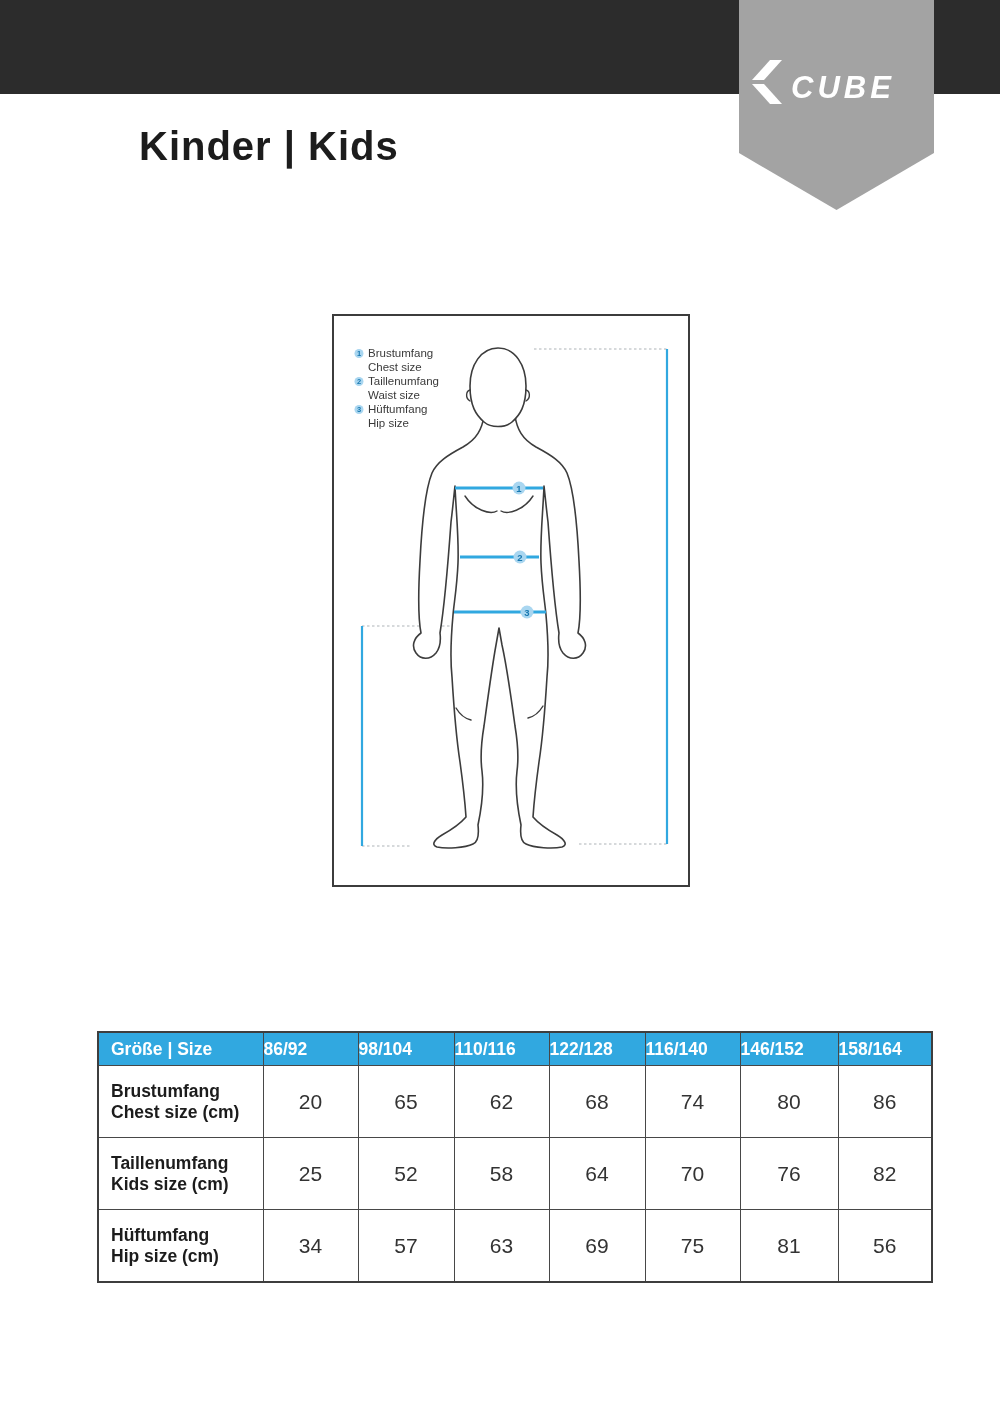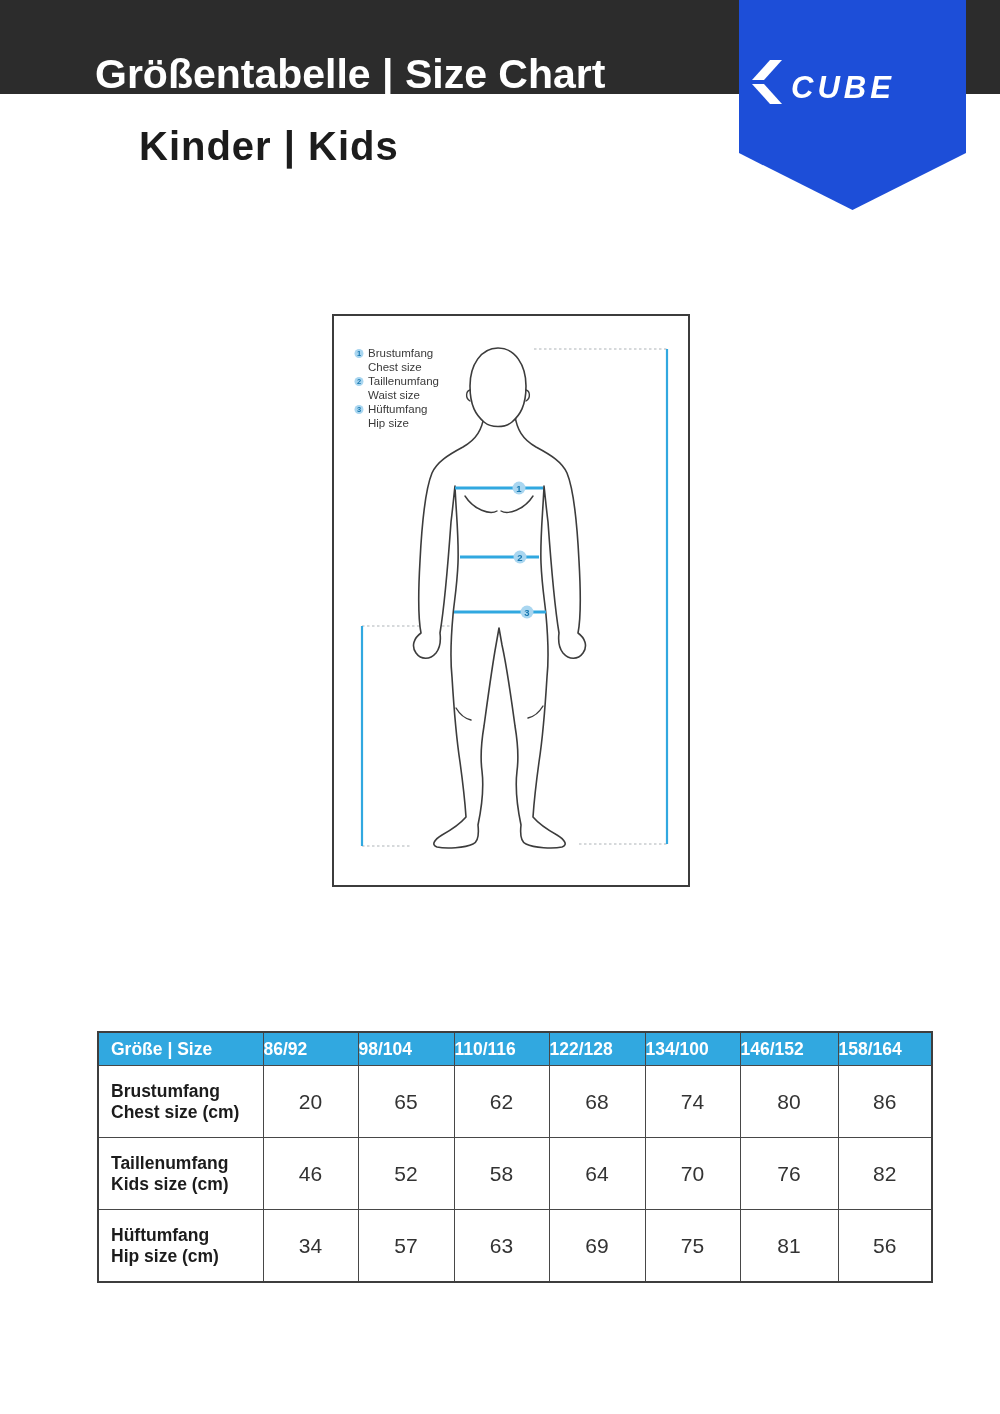--- a/index.html
+++ b/index.html
@@ -14,22 +14,22 @@
     position:absolute; left:95px; top:53px; margin:0;
     font-size:41px; font-weight:bold; color:#ffffff; line-height:42px; letter-spacing:0px;
     white-space:nowrap;
   }
   .subtitle {
     position:absolute; left:123px; top:109px; margin:16px;
     font-size:40px; font-weight:bold; color:#1c1c1c; line-height:42px; letter-spacing:1px;
     white-space:nowrap;
   }
   .ribbon {
-    position:absolute; left:739px; top:0; width:227px; height:210px;
-    background:#1d4ed8;
+    position:absolute; left:739px; top:0; width:195px; height:210px;
+    background:#a3a3a3;
     clip-path:polygon(0 0, 100% 0, 100% 72.9%, 50% 100%, 0 72.9%);
   }
   .logo-svg { position:absolute; left:12px; top:56px; }
   .logo-text {
     font-family:"Liberation Sans", sans-serif; font-weight:bold; font-style:italic;
     font-size:31px; letter-spacing:4px; fill:#ffffff;
   }
   
   .figure-box {
     position:absolute; left:332px; top:314px; width:358px; height:573px;
@@ -66,21 +66,20 @@
     text-align:left; padding-left:12px;
     font-size:17.5px; font-weight:bold; color:#1c1c1c; line-height:21px;
   }
 </style>
 </head>
 <body>
 
 <div class="page">
 
   <div class="topbar"></div>
-  <h1 class="title">Größentabelle | Size Chart</h1>
   <h2 class="subtitle">Kinder | Kids</h2>
 
   <div class="ribbon">
     <svg class="logo-svg" width="170" height="52" viewBox="0 0 170 52">
       <g>
         <polygon points="19,4 31,4 13,24 1,24" fill="#ffffff"></polygon>
         <polygon points="1,28 13,28 31,48 19,48" fill="#ffffff"></polygon>
       </g>
       <text class="logo-text" x="40" y="42">CUBE</text>
     </svg>
@@ -198,21 +197,21 @@
         <col style="width:98px">
         <col style="width:94px">
     </colgroup>
     <thead>
       <tr>
         <th class="first">Größe | Size</th>
         <th>86/92</th>
         <th>98/104</th>
         <th>110/116</th>
         <th>122/128</th>
-        <th>134/100</th>
+        <th>116/140</th>
         <th>146/152</th>
         <th>158/164</th>
       </tr>
     </thead>
     <tbody>
       <tr>
         <td class="label">
           <div>Brustumfang</div>
           <div>Chest size (cm)</div>
         </td>
@@ -222,21 +221,21 @@
         <td>68</td>
         <td>74</td>
         <td>80</td>
         <td>86</td>
       </tr>
       <tr>
         <td class="label">
           <div>Taillenumfang</div>
           <div>Kids size (cm)</div>
         </td>
-        <td>46</td>
+        <td>25</td>
         <td>52</td>
         <td>58</td>
         <td>64</td>
         <td>70</td>
         <td>76</td>
         <td>82</td>
       </tr>
       <tr>
         <td class="label">
           <div>Hüftumfang</div>

